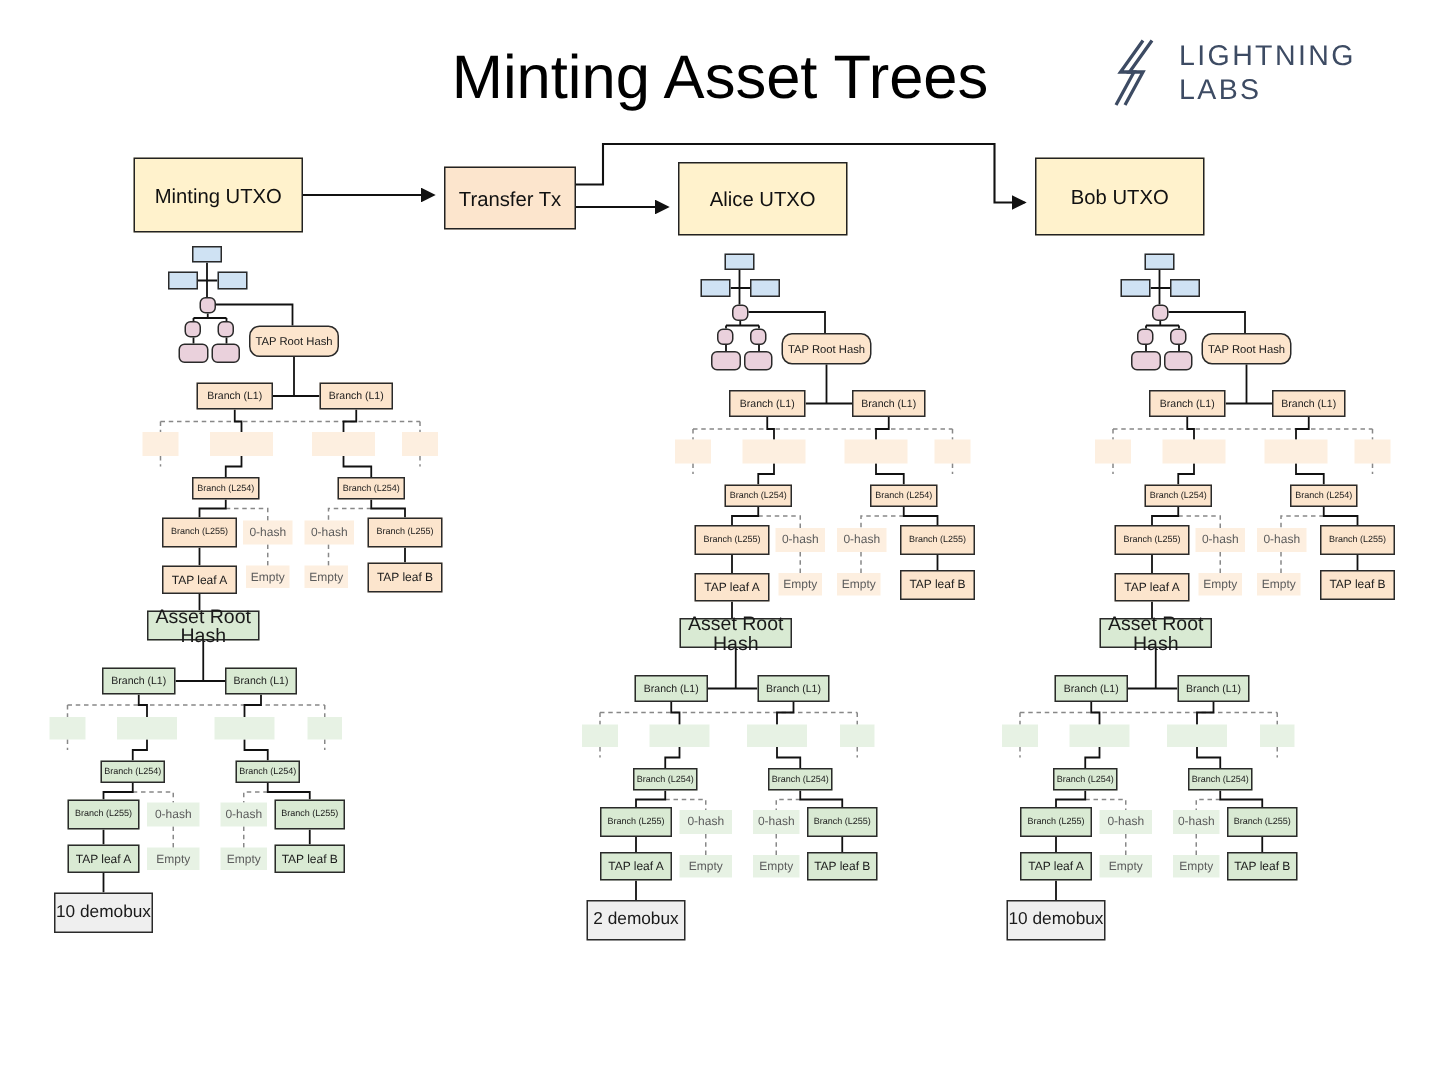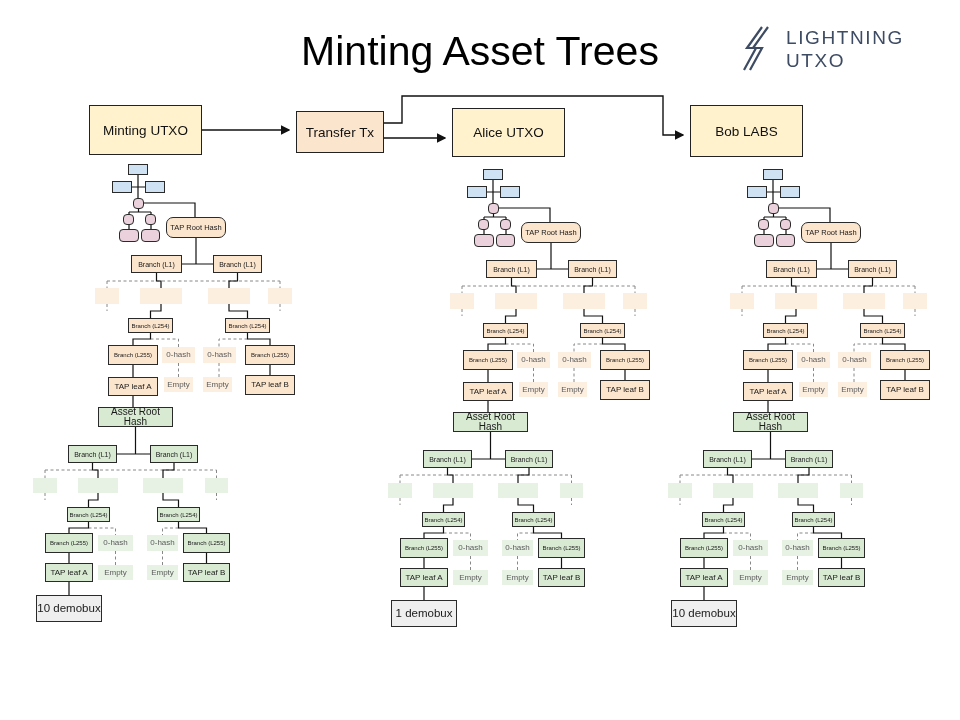--- a/index.html
+++ b/index.html
@@ -36,56 +36,56 @@
   .ghost-g{background:rgba(217,234,211,.62);}
   .blue{background:#cfe2f3;border:1px solid #2a2a2a;}
   .pink{background:#ead1dc;border:1px solid #2a2a2a;}
   .gray{background:#efefef;border:1px solid #2a2a2a;}
   .round{border-radius:7px;}
   .rnd{border-radius:4px;}
   .fs6{font-size:6px;}
   .fs7{font-size:7px;}
   .fs75{font-size:7.5px;}
   .fs8{font-size:8px;}
-  .fs9{font-size:10px;}
+  .fs9{font-size:13px;}
   .fs11{font-size:11.5px;}
 </style>
 </head>
 <body>
 
 <div id="canvas">
 
   <div id="title">Minting Asset Trees</div>
 
   <div id="logo">
     <svg class="bolt" width="44" height="50" viewBox="0 0 44 50">
       <path d="M27 3 L12 24 L21 24 L9 46" fill="none" stroke="#3d4b63" stroke-width="2.2"></path>
       <path d="M33 3 L18 24 L27 24 L15 46" fill="none" stroke="#3d4b63" stroke-width="2.2"></path>
     </svg>
     <div class="ltext">
       <div>LIGHTNING</div>
-      <div>UTXO</div>
+      <div>LABS</div>
     </div>
   </div>
 
   <svg id="arrows" width="960" height="720" viewBox="0 0 960 720">
     <defs>
       <marker id="arr" viewBox="0 0 10 10" refX="8.5" refY="5" markerWidth="7" markerHeight="7" orient="auto">
         <path d="M0 0 L10 5 L0 10 z" fill="#111"></path>
       </marker>
     </defs>
     <path class="arrow" d="M202 130 H289"></path>
     <path class="arrow" d="M384 138 H445"></path>
     <path class="arrow" d="M384 123 H402 V96 H663 V135 H683"></path>
   </svg>
 
   <div class="hdr yellow round10" style="left:89px;top:105px;width:113px;height:50px;">Minting UTXO</div>
   <div class="hdr yellow round10" style="left:452px;top:108px;width:113px;height:49px;">Alice UTXO</div>
   <div class="hdr peach" style="left:296px;top:111px;width:88px;height:42px;">Transfer Tx</div>
-  <div class="hdr yellow round10" style="left:690px;top:105px;width:113px;height:52px;">Bob LABS</div>
+  <div class="hdr yellow round10" style="left:690px;top:105px;width:113px;height:52px;">Bob UTXO</div>
 
   <div id="trees">
       <div class="tree" style="left: 33px; top: 163px;">
         <svg class="wires" width="280" height="470" viewBox="0 0 280 470">
           <path class="dash" d="M74 118 H247 M74 118 V125 M247 118 V125 M74 141 V148 M247 141 V148 M117.5 176 H145.5 V184 M214.5 176 H186 V184 M145.5 200 V214 M186 200 V214 M12 307 H183.5 M12 307 V315 M183.5 307 V315 M12 330 V337 M183.5 330 V337 M55.5 365 H82.5 V372 M145.5 365 H129.5 V372 M82.5 388 V402 M129.5 388 V402"></path>
           <path class="solid" d="M105 12 V35 M99 24 H112 M111 40 H162 V54 M105.5 46 V49 M96 49 H118 M96 49 V51 M118 49 V51 M96 62 V66 M118 62 V66 M163 75 V101 M149 101 H180 M123.5 110 V118 H128 V125 M128 141 V148 H117.5 V155 M204.5 110 V118 H196 V125 M196 141 V148 H214.5 V155 M117.5 170 V176 H100 V182 M214.5 170 V176 H237 V182 M100 202 V214 M237 202 V212 M100 233 V244 M102.5 264 V291 M84 291 H117 M59.5 300 V307 H65 V315 M65 330 V337 H55.5 V344 M141 300 V307 H130 V315 M130 330 V337 H145.5 V344 M55.5 359 V365 H36 V370 M145.5 359 V365 H173.5 V370 M36 390 V400 M173.5 390 V400 M36 419 V432"></path>
         </svg>
         <div class="node blue" style="left: 95px; top: 1px; width: 20px; height: 11px;"></div>
         <div class="node blue" style="left: 79px; top: 18px; width: 20px; height: 12px;"></div>
         <div class="node blue" style="left: 112px; top: 18px; width: 20px; height: 12px;"></div>
@@ -170,21 +170,21 @@
         <div class="node green fs6" style="left: 34px; top: 344px; width: 43px; height: 15px;">Branch (L254)</div>
         <div class="node green fs6" style="left: 124px; top: 344px; width: 43px; height: 15px;">Branch (L254)</div>
         <div class="node green fs6" style="left: 12px; top: 370px; width: 48px; height: 20px;">Branch (L255)</div>
         <div class="node faded-g fs8" style="left: 65px; top: 372px; width: 35px; height: 16px;">0-hash</div>
         <div class="node faded-g fs8" style="left: 114px; top: 372px; width: 31px; height: 16px;">0-hash</div>
         <div class="node green fs6" style="left: 150px; top: 370px; width: 47px; height: 20px;">Branch (L255)</div>
         <div class="node green fs8" style="left: 12px; top: 400px; width: 48px; height: 19px;">TAP leaf A</div>
         <div class="node faded-g fs8" style="left: 65px; top: 402px; width: 35px; height: 15px;">Empty</div>
         <div class="node faded-g fs8" style="left: 114px; top: 402px; width: 31px; height: 15px;">Empty</div>
         <div class="node green fs8" style="left: 150px; top: 400px; width: 47px; height: 19px;">TAP leaf B</div>
-        <div class="node gray fs11" style="left: 3px; top: 432px; width: 66px; height: 27px;">1 demobux</div>
+        <div class="node gray fs11" style="left: 3px; top: 432px; width: 66px; height: 27px;">2 demobux</div>
       </div>
       <div class="tree" style="left: 668px; top: 168px;">
         <svg class="wires" width="280" height="470" viewBox="0 0 280 470">
           <path class="dash" d="M74 118 H247 M74 118 V125 M247 118 V125 M74 141 V148 M247 141 V148 M117.5 176 H145.5 V184 M214.5 176 H186 V184 M145.5 200 V214 M186 200 V214 M12 307 H183.5 M12 307 V315 M183.5 307 V315 M12 330 V337 M183.5 330 V337 M55.5 365 H82.5 V372 M145.5 365 H129.5 V372 M82.5 388 V402 M129.5 388 V402"></path>
           <path class="solid" d="M105 12 V35 M99 24 H112 M111 40 H162 V54 M105.5 46 V49 M96 49 H118 M96 49 V51 M118 49 V51 M96 62 V66 M118 62 V66 M163 75 V101 M149 101 H180 M123.5 110 V118 H128 V125 M128 141 V148 H117.5 V155 M204.5 110 V118 H196 V125 M196 141 V148 H214.5 V155 M117.5 170 V176 H100 V182 M214.5 170 V176 H237 V182 M100 202 V214 M237 202 V212 M100 233 V244 M102.5 264 V291 M84 291 H117 M59.5 300 V307 H65 V315 M65 330 V337 H55.5 V344 M141 300 V307 H130 V315 M130 330 V337 H145.5 V344 M55.5 359 V365 H36 V370 M145.5 359 V365 H173.5 V370 M36 390 V400 M173.5 390 V400 M36 419 V432"></path>
         </svg>
         <div class="node blue" style="left: 95px; top: 1px; width: 20px; height: 11px;"></div>
         <div class="node blue" style="left: 79px; top: 18px; width: 20px; height: 12px;"></div>
         <div class="node blue" style="left: 112px; top: 18px; width: 20px; height: 12px;"></div>
         <div class="node pink rnd" style="left: 100px; top: 35px; width: 11px; height: 11px;"></div>

